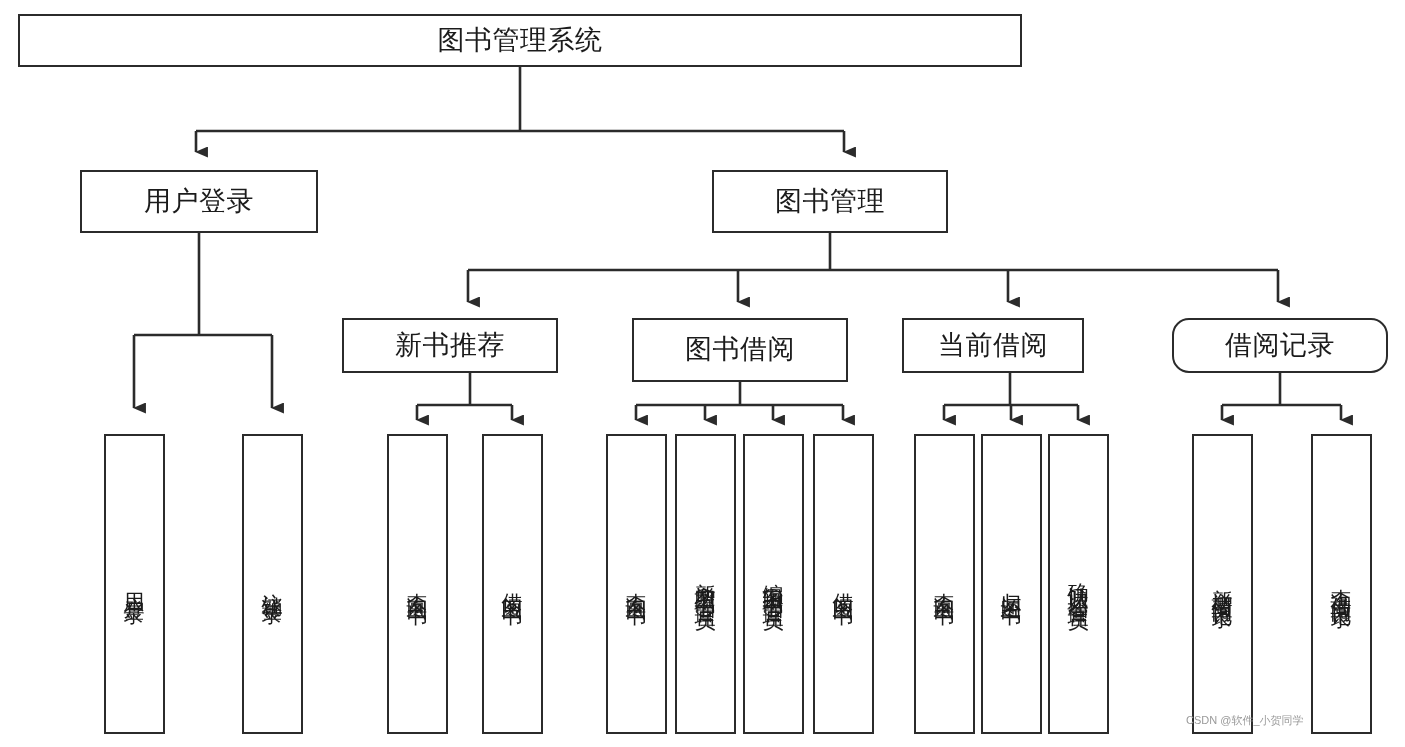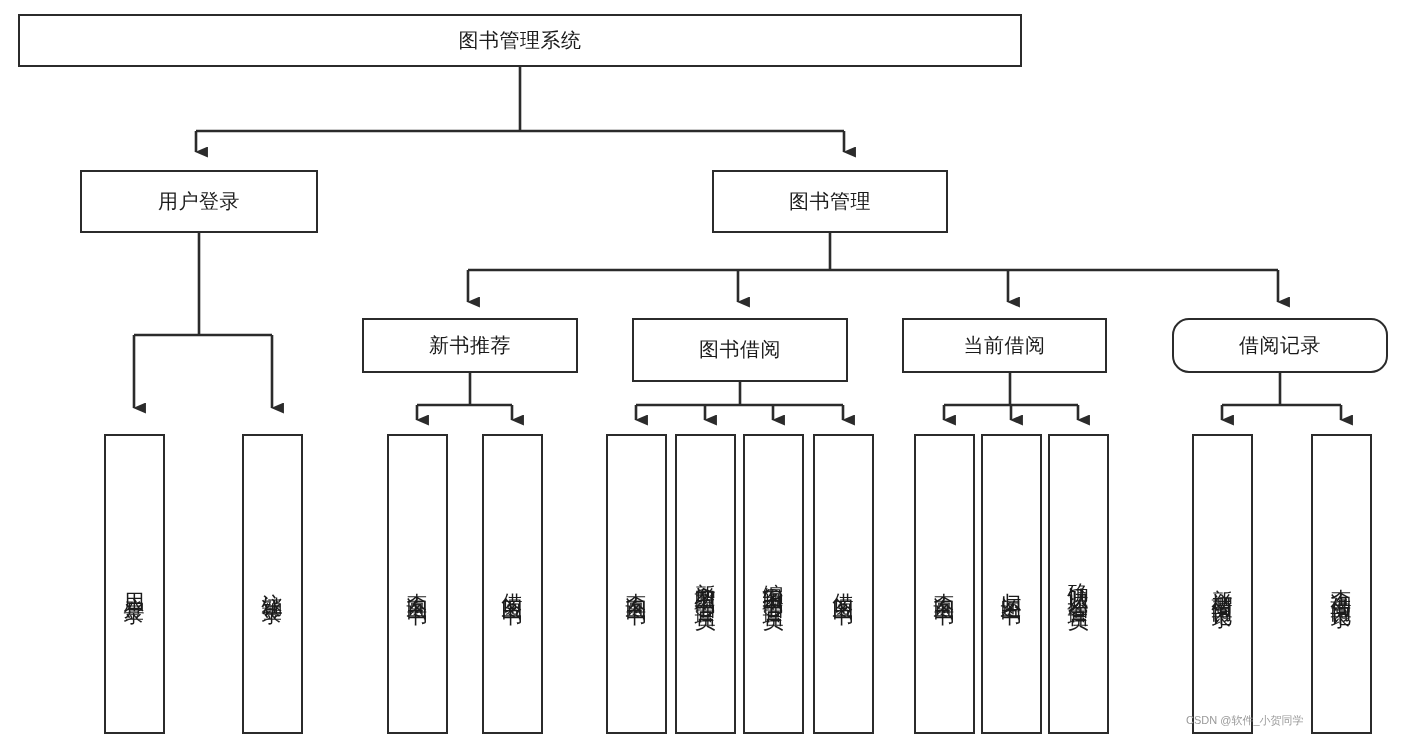--- a/index.html
+++ b/index.html
@@ -28,21 +28,21 @@
     background: #ffffff;
     border: 2.5px solid #2b2b2b;
     display: flex;
     align-items: center;
     justify-content: center;
     text-align: center;
     color: #1b1b1b;
     z-index: 2;
   }
   .node .label {
-    font-size: 20px;
+    font-size: 27px;
     line-height: 1.18;
     letter-spacing: 0.5px;
     white-space: nowrap;
   }
   .node.vertical .label {
     writing-mode: vertical-rl;
     text-orientation: upright;
     font-size: 21px;
     letter-spacing: 4px;
     line-height: 1.0;
@@ -117,27 +117,27 @@
     <span class="label">图书管理系统</span>
   </div>
 
   <div class="node" style="left:80px; top:170px; width:238px; height:63px;">
     <span class="label">用户登录</span>
   </div>
   <div class="node" style="left:712px; top:170px; width:236px; height:63px;text-align:center;">
     <span class="label">图书管理</span>
   </div>
 
-  <div class="node" style="left:362px; top:318px; width:216px; height:55px;">
+  <div class="node" style="left:342px; top:318px; width:216px; height:55px;">
     <span class="label">新书推荐</span>
   </div>
   <div class="node" style="left:632px; top:318px; width:216px; height:64px;">
     <span class="label">图书借阅</span>
   </div>
-  <div class="node" style="left:902px; top:318px; width:205px; height:55px;">
+  <div class="node" style="left:902px; top:318px; width:182px; height:55px;">
     <span class="label">当前借阅</span>
   </div>
   <div class="node" style="left:1172px; top:318px; width:216px; height:55px;border-radius:17px;">
     <span class="label">借阅记录</span>
   </div>
 
   <div class="node vertical" style="left:104px; top:434px; width:61px; height:300px;">
     <span class="label">用户登录</span>
   </div>
   <div class="node vertical" style="left:242px; top:434px; width:61px; height:300px;">

